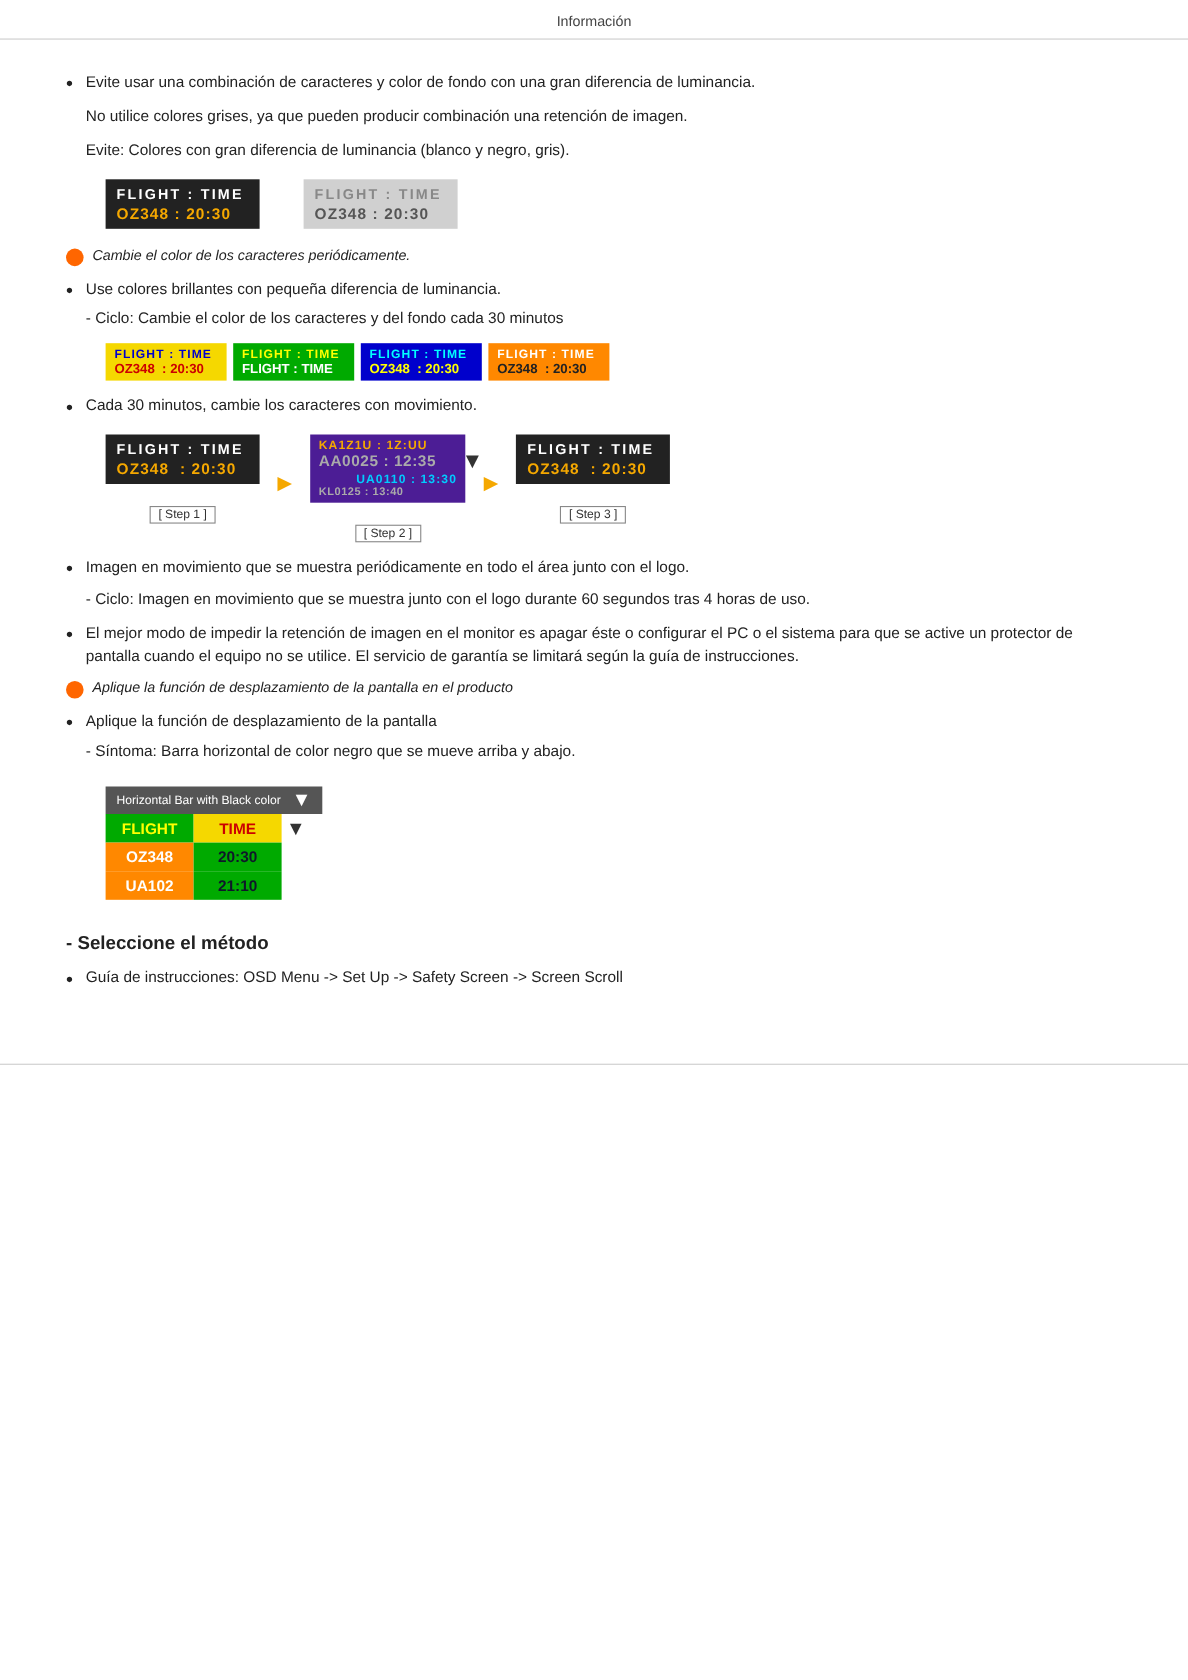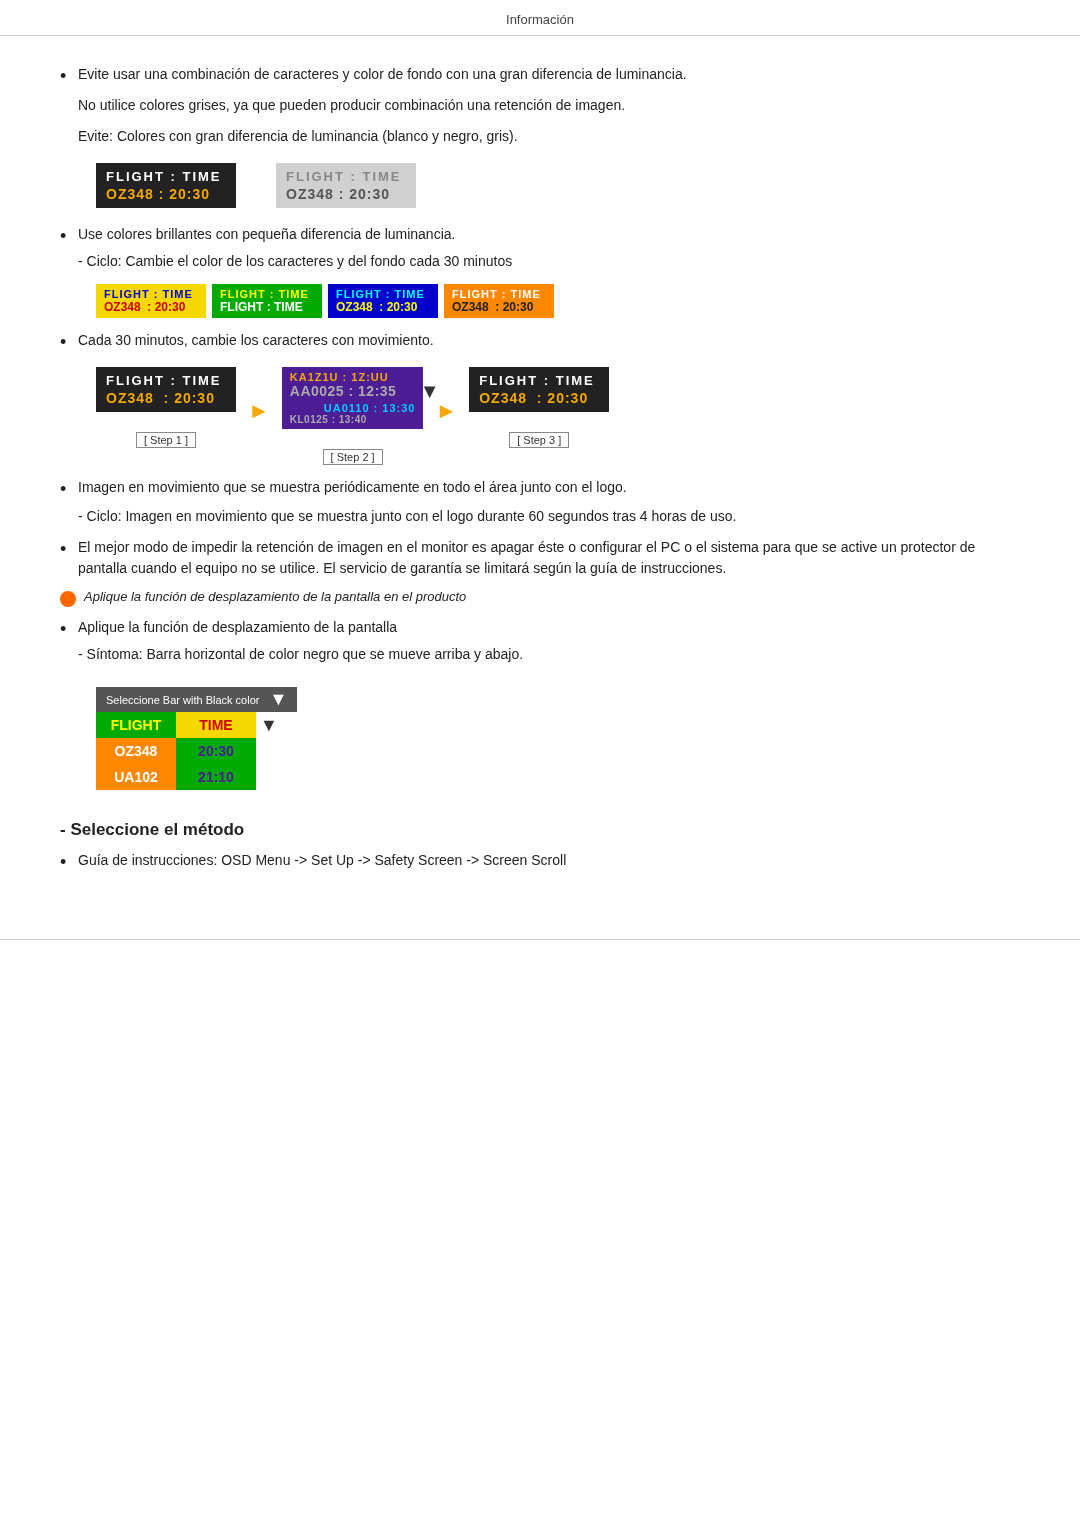--- a/index.html
+++ b/index.html
@@ -160,21 +160,21 @@
     .hbar-cell {
       padding: 5px 14px;
       font-size: 14px;
       font-weight: bold;
       min-width: 80px;
       text-align: center;
     }
     .hbar-cell.green { background: #00aa00; color: #ffff00; }
     .hbar-cell.yellow { background: #f5d800; color: #cc0000; }
     .hbar-cell.orange-bg { background: #ff8800; color: #fff; }
-    .hbar-cell.green2 { background: #00aa00; color: #4c1d95; }
+    .hbar-cell.green2 { background: #00aa00; color: #0f172a; }
     
     .icon-bullet {
       display: flex;
       align-items: flex-start;
       margin-bottom: 10px;
     }
     .icon-bullet .orange-circle {
       width: 16px;
       height: 16px;
       background: #ff6600;
@@ -229,20 +229,24 @@
       <div class="row1">FLIGHT  :  TIME</div>
       <div class="row2">OZ348   :  20:30</div>
     </div>
     <div class="flight-board-gray">
       <div class="row1">FLIGHT  :  TIME</div>
       <div class="row2">OZ348   :  20:30</div>
     </div>
   </div>
 
   
+  <div class="icon-bullet">
+    <div class="orange-circle"></div>
+    <span class="italic-note">Cambie el color de los caracteres periódicamente.</span>
+  </div>
 
   
   <div class="bullet-item">
     <span class="bullet-dot">•</span>
     <div class="bullet-text">
       <span>Use colores brillantes con pequeña diferencia de luminancia.</span>
       <div style="height:6px"></div>
       <div>- Ciclo: Cambie el color de los caracteres y del fondo cada 30 minutos</div>
     </div>
   </div>
@@ -336,21 +340,21 @@
     <div class="bullet-text">
       <span>Aplique la función de desplazamiento de la pantalla</span>
       <div style="height:6px"></div>
       <div>- Síntoma: Barra horizontal de color negro que se mueve arriba y abajo.</div>
     </div>
   </div>
 
   
   <div class="hbar-block">
     <div class="hbar-title">
-      <span>Seleccione Bar with Black color</span>
+      <span>Horizontal Bar with Black color</span>
       <span style="font-size:18px;font-weight:bold;margin-left:10px;">▼</span>
     </div>
     
     <div class="hbar-row">
       <div class="hbar-cell green">FLIGHT</div>
       <div class="hbar-cell yellow">TIME</div>
       <span style="font-size:18px;font-weight:bold;color:#333;align-self:center;margin-left:4px;">▼</span>
     </div>
     
     <div class="hbar-row">

